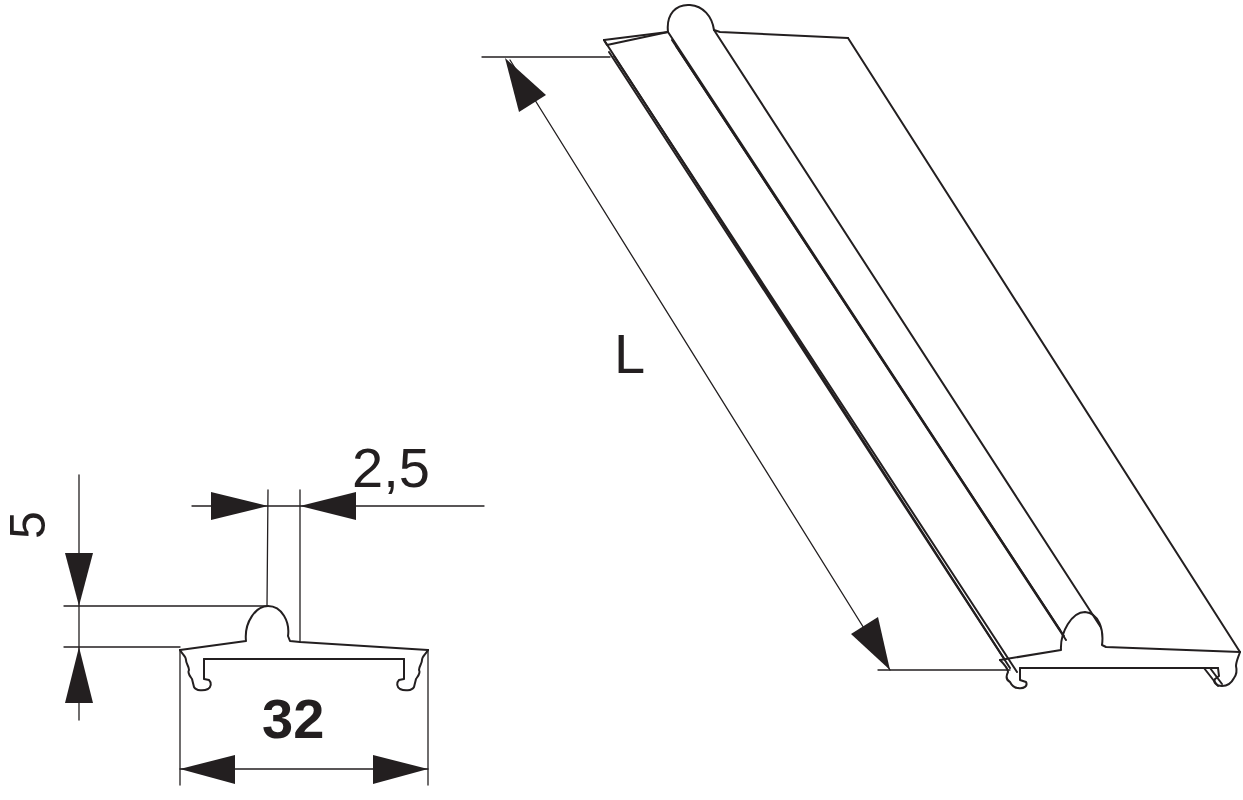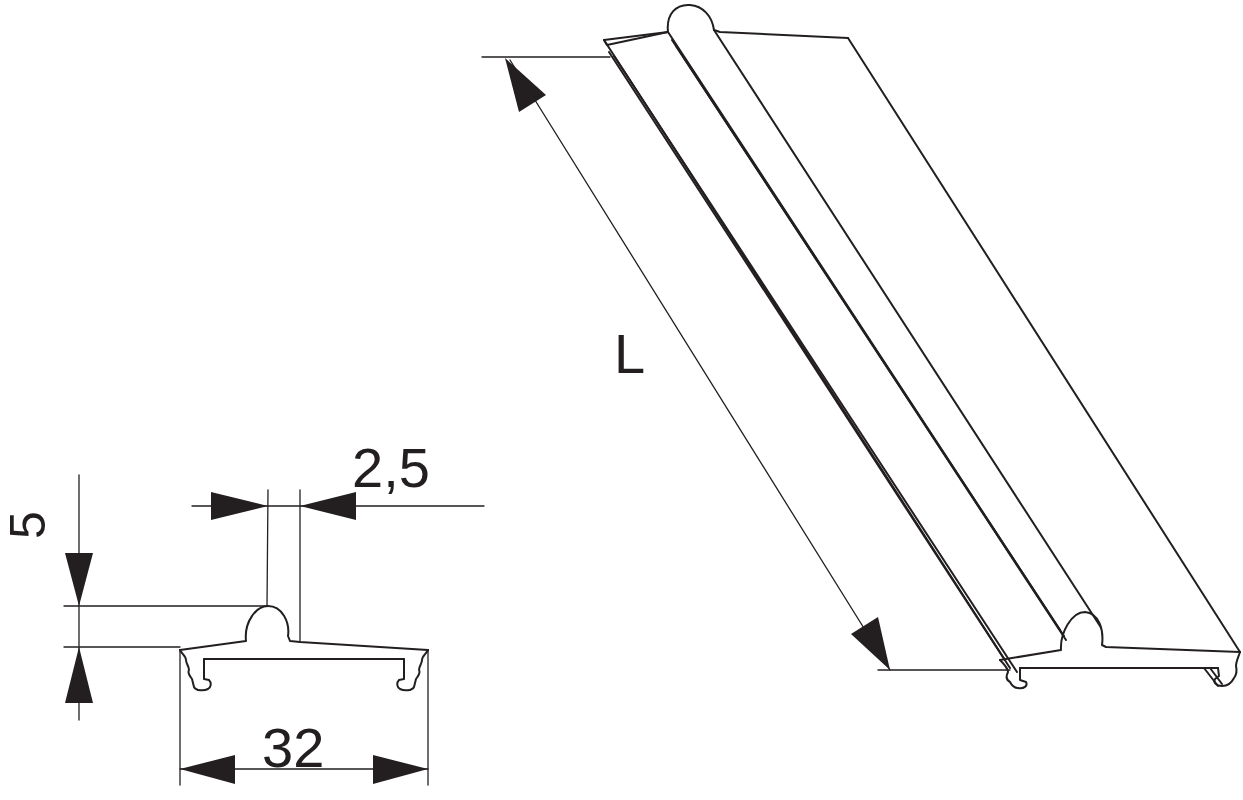--- a/index.html
+++ b/index.html
@@ -2,21 +2,21 @@
 <html><head>
   <meta charset="utf-8">
   <style>
     html, body { margin: 0; padding: 0; background: #ffffff; }
     body { width: 1243px; height: 800px; position: relative; overflow: hidden;
            font-family: "Liberation Sans", sans-serif; }
     svg { position: absolute; left: 0; top: 0; }
     .lbl { position: absolute; color: #231f20; font-family: "Liberation Sans", sans-serif; line-height: 1; }
     #lbl-5 { left: 14px; top: 500px; font-size: 50px; transform: rotate(-90deg); transform-origin: center; }
     #lbl-25 { left: 352px; top: 440px; font-size: 56px; }
-    #lbl-32 { left: 262px; top: 720px; font-size: 56px; }
+    #lbl-32 { left: 262px; top: 691px; font-size: 56px; font-weight: bold; }
     #lbl-L { left: 614px; top: 326px; font-size: 56px; }
   </style>
 </head>
 <body>
 
 <svg width="1243" height="800" viewBox="0 0 1243 800">
   <g fill="none" stroke="#231f20" stroke-linejoin="round" stroke-linecap="round">
 
     <g stroke-width="2">
 

